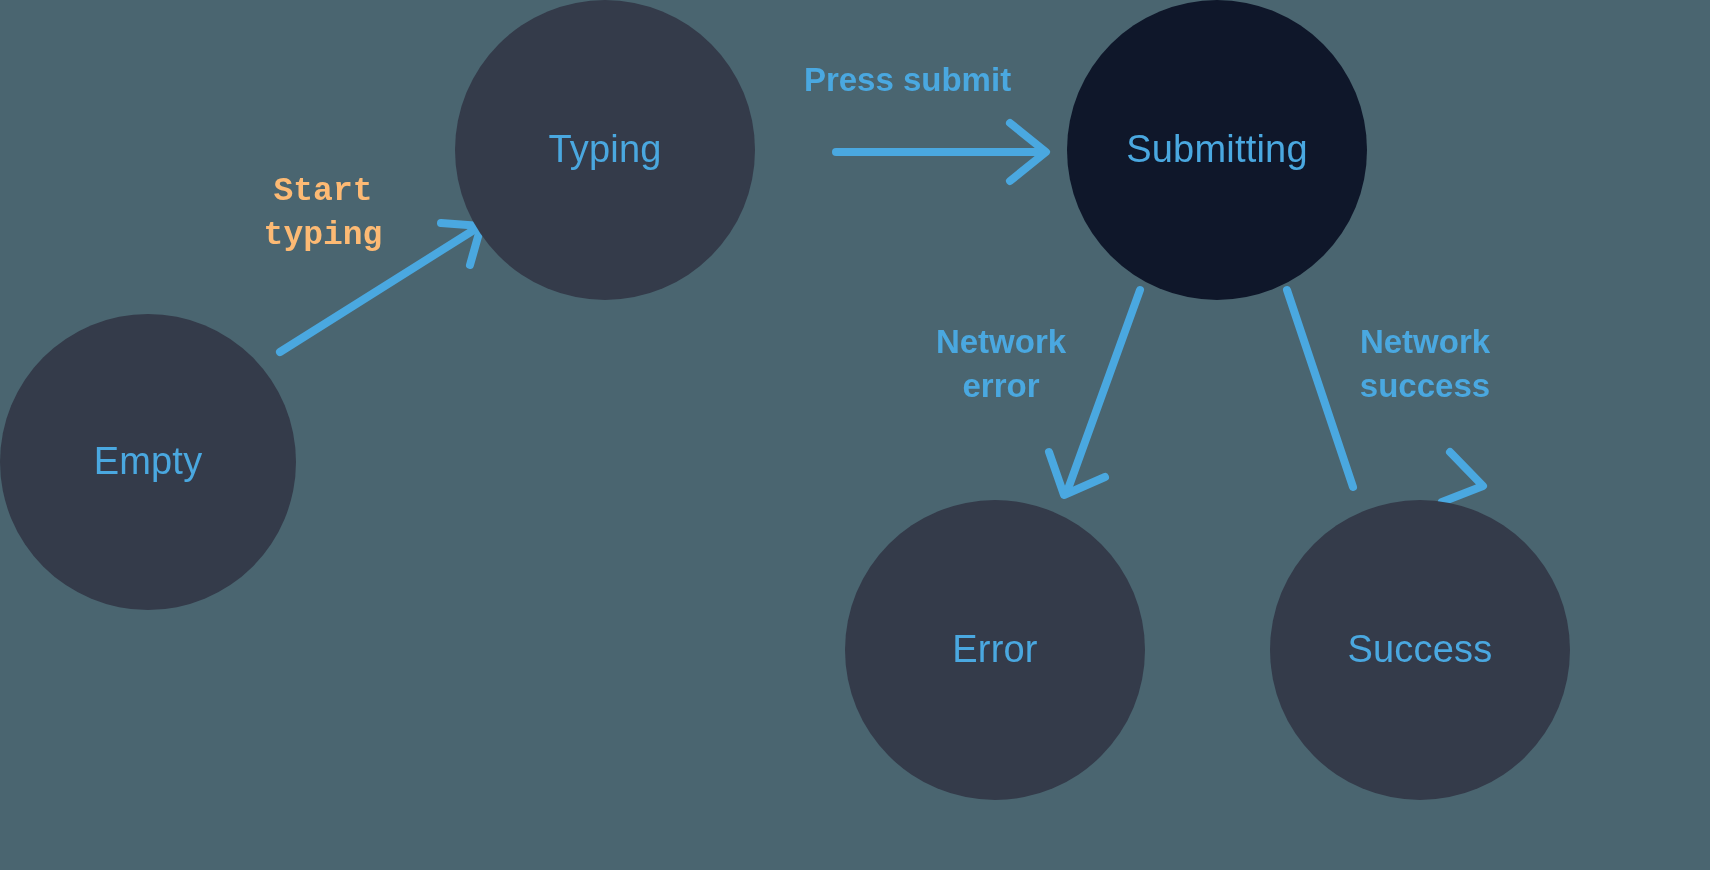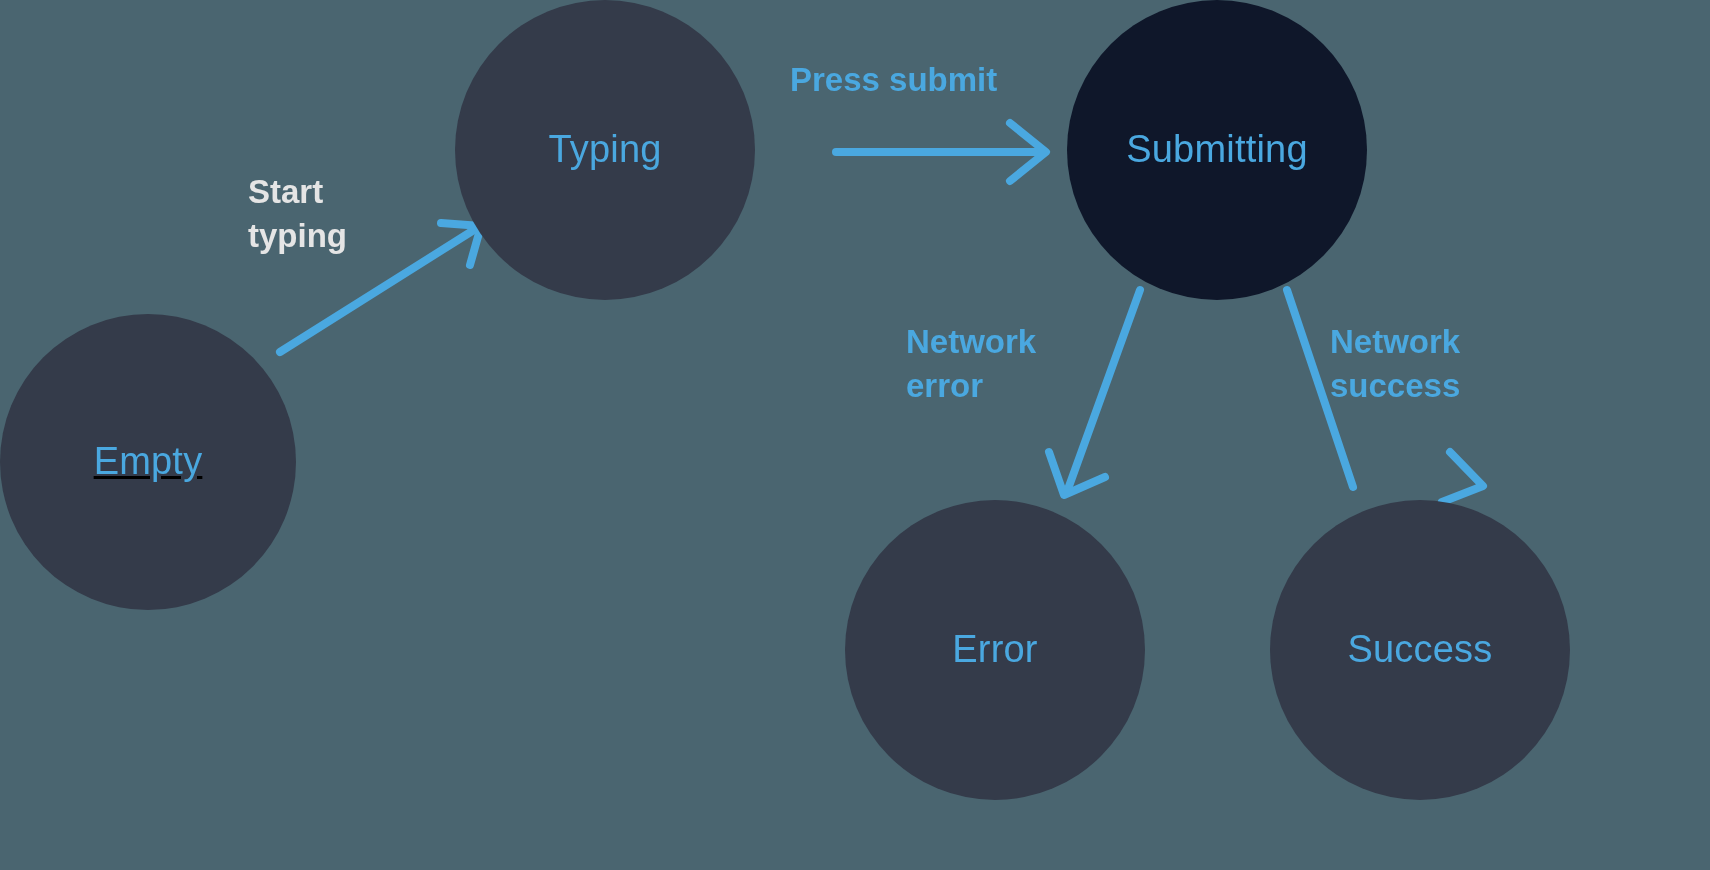--- a/index.html
+++ b/index.html
@@ -38,20 +38,21 @@
     text-align: center;
     line-height: 1.1;
     white-space: nowrap;
     user-select: none;
   }
   .edge-label {
     position: absolute;
     color: #4aa8e0;
     font-size: 33px;
     font-weight: 700;
+    text-align: center;
     line-height: 1.32;
     white-space: pre-line;
     user-select: none;
   }
 </style>
 </head>
 <body>
 
 <div id="stage">
 
@@ -62,38 +63,38 @@
         <path d="M 836 152 L 1040 152" stroke="#4aa8e0" stroke-width="8" stroke-linecap="round" fill="none"></path>
         <path d="M 1010 123 L 1046 152 L 1010 181" stroke="#4aa8e0" stroke-width="8" stroke-linecap="round" stroke-linejoin="round" fill="none"></path>
         <path d="M 1140 290 L 1068 489" stroke="#4aa8e0" stroke-width="8" stroke-linecap="round" fill="none"></path>
         <path d="M 1049 452 L 1064 495 L 1105 477" stroke="#4aa8e0" stroke-width="8" stroke-linecap="round" stroke-linejoin="round" fill="none"></path>
         <path d="M 1287 290 L 1353 487" stroke="#4aa8e0" stroke-width="8" stroke-linecap="round" fill="none"></path>
         <path d="M 1450 452 L 1483 486 L 1442 502" stroke="#4aa8e0" stroke-width="8" stroke-linecap="round" stroke-linejoin="round" fill="none"></path>
       </g>
   </svg>
 
   <div id="nodes-layer">
-      <div class="node-circle" style="left: 0px; top: 314px; width: 296px; height: 296px; background: rgb(52, 59, 74); text-decoration: underline;">
+      <div class="node-circle" style="left: 0px; top: 314px; width: 296px; height: 296px; background: rgb(52, 59, 74);">
         <span class="node-label">Empty</span>
       </div>
       <div class="node-circle" style="left: 455px; top: 0px; width: 300px; height: 300px; background: rgb(52, 59, 74);">
         <span class="node-label">Typing</span>
       </div>
       <div class="node-circle" style="left: 1067px; top: 0px; width: 300px; height: 300px; background: #0f172a;">
         <span class="node-label">Submitting</span>
       </div>
       <div class="node-circle" style="left: 845px; top: 500px; width: 300px; height: 300px; background: rgb(52, 59, 74);">
         <span class="node-label">Error</span>
       </div>
       <div class="node-circle" style="left: 1270px; top: 500px; width: 300px; height: 300px; background: rgb(52, 59, 74);">
         <span class="node-label">Success</span>
       </div>
     </div>
   <div id="labels-layer">
-      <div class="edge-label" style="left: 248px; top: 170px; width: 150px; color: #e5e5e5;">Start
+      <div class="edge-label" style="left: 248px; top: 170px; width: 150px; color: #fdba74; font-family: Liberation Mono, monospace;">Start
 typing</div>
       <div class="edge-label" style="left: 790px; top: 58px; width: 235px; color: rgb(74, 168, 224);">Press submit</div>
       <div class="edge-label" style="left: 906px; top: 320px; width: 190px; color: rgb(74, 168, 224);">Network
 error</div>
       <div class="edge-label" style="left: 1330px; top: 320px; width: 190px; color: rgb(74, 168, 224);">Network
 success</div>
     </div>
 
 </div>
 

